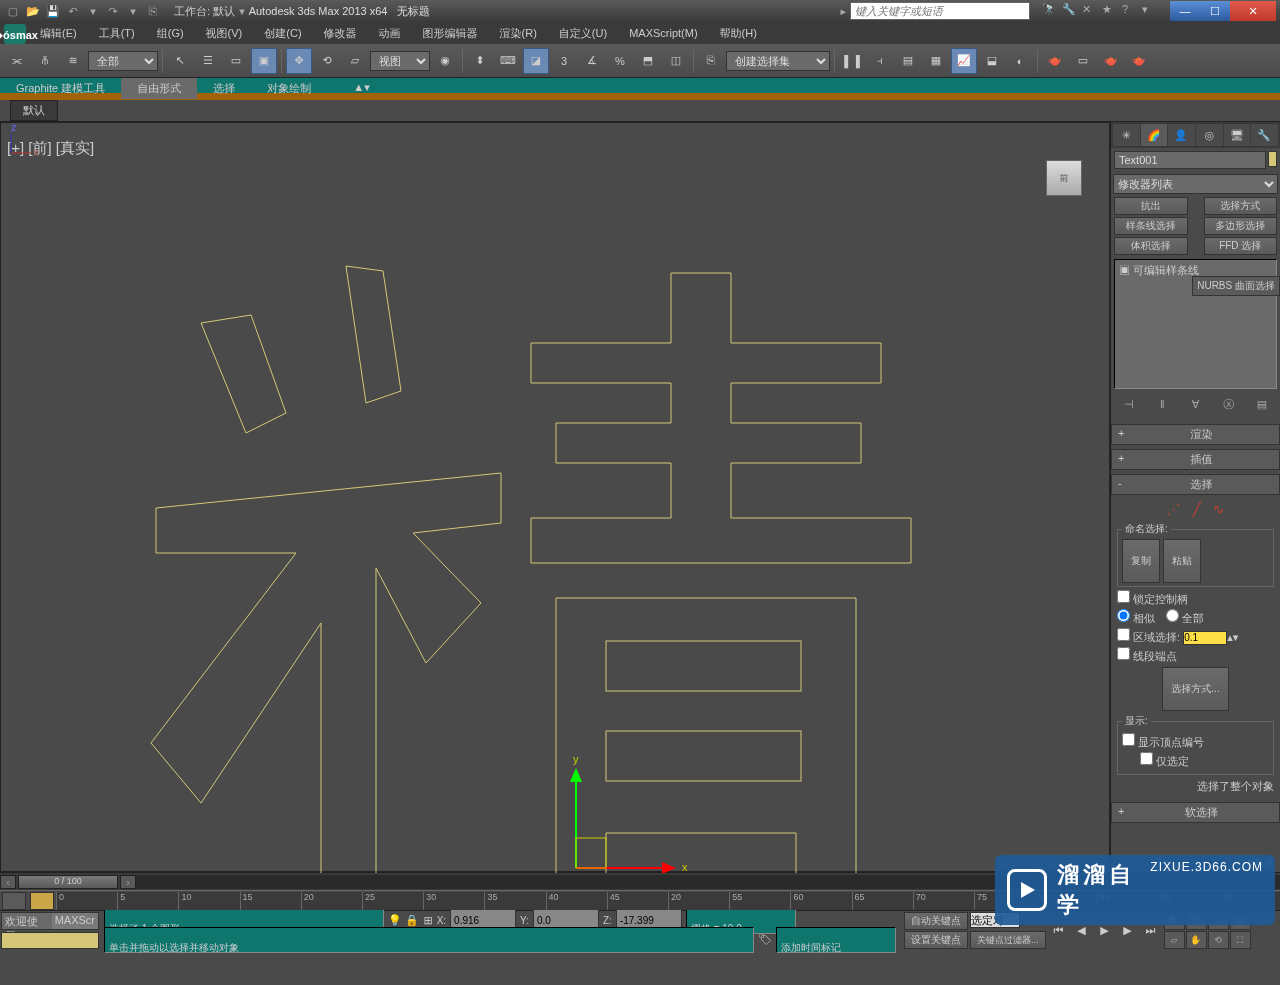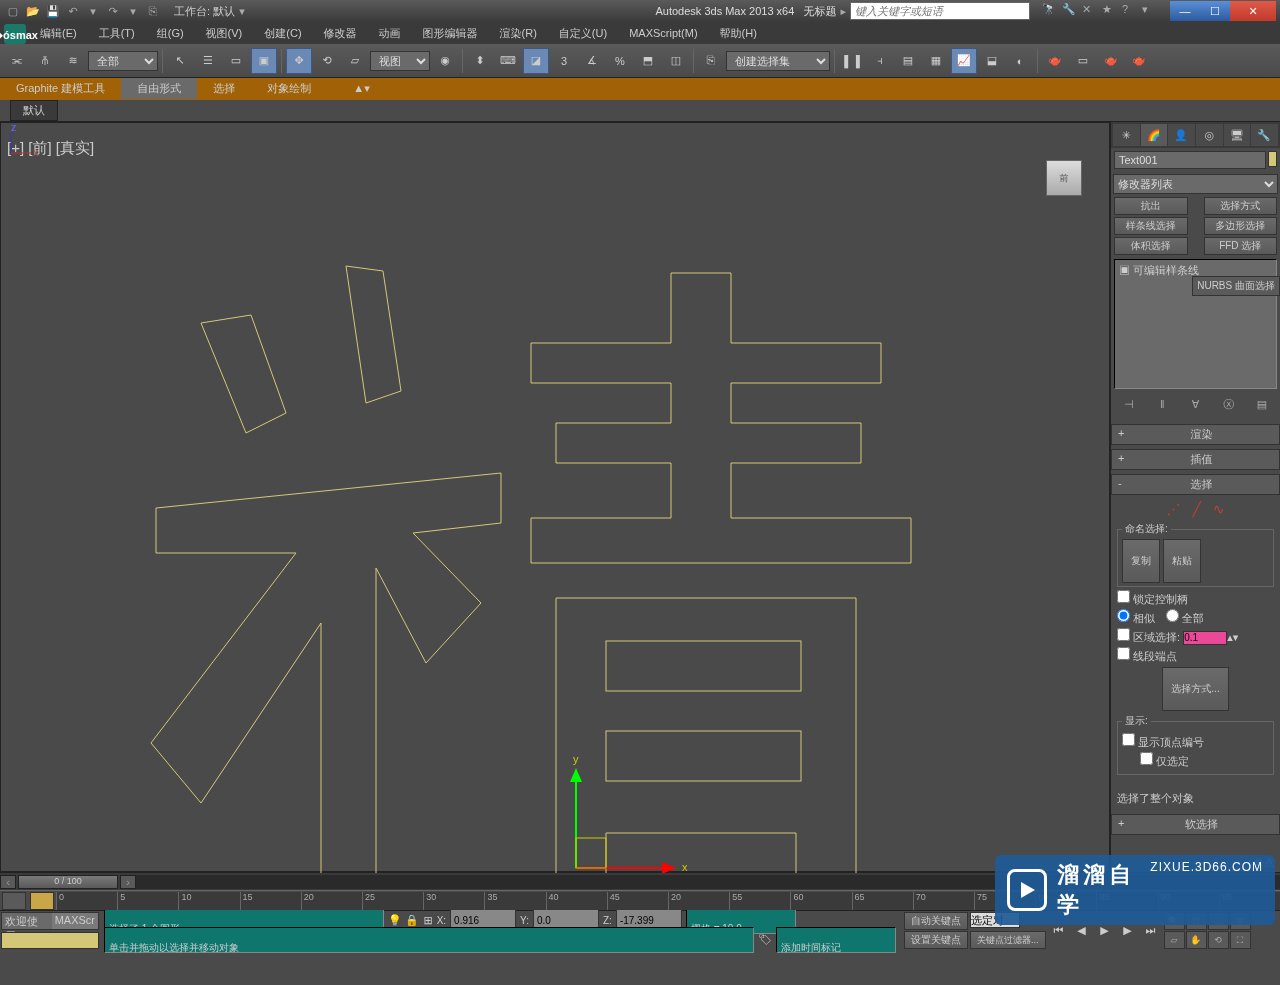--- a/index.html
+++ b/index.html
@@ -1,38 +1,38 @@
 <!DOCTYPE html>
 <html><head>
 <meta charset="utf-8">
 <style>
 *{margin:0;padding:0;box-sizing:border-box;font-family:"Microsoft YaHei",Arial,sans-serif;font-size:11px;user-select:none}
 body{background:#4a4a4a;color:#ccc;width:1280px;height:985px;overflow:hidden;position:relative}
 .titlebar{height:22px;background:linear-gradient(#5a5a5a,#3a3a3a);display:flex;align-items:center;padding:0 4px;gap:4px}
 .titlebar .qat{display:flex;gap:2px}
 .titlebar .qat span{width:18px;height:18px;display:flex;align-items:center;justify-content:center;color:#aaa;cursor:pointer}
 .titlebar .ws{color:#ccc;margin-left:8px}
-.titlebar .apptitle{flex:1;text-align:right;color:#ddd}
+.titlebar .apptitle{flex:1;text-align:left;color:#ddd}
 .titlebar .search{width:180px;height:18px;background:#fff;color:#999;padding:0 4px;font-style:italic;border:1px solid #666}
 .titlebar .ticons{display:flex;gap:4px;margin:0 8px}
 .titlebar .ticons span{width:16px;height:16px;color:#aaa;cursor:pointer}
 .winctrl{display:flex}
 .winctrl div{width:30px;height:20px;display:flex;align-items:center;justify-content:center;color:#fff;cursor:pointer}
 .winctrl .min{background:linear-gradient(#5a8fd6,#2c5aa0)}
 .winctrl .max{background:linear-gradient(#5a8fd6,#2c5aa0)}
 .winctrl .close{background:linear-gradient(#e05a4a,#c0392b);width:46px}
 .menubar{height:22px;background:#3a3a3a;display:flex;align-items:center;padding-left:30px;gap:2px}
 .menubar .logo{position:absolute;left:4px;top:24px;width:22px;height:20px;background:#1a7a6a;border-radius:3px;display:flex;align-items:center;justify-content:center;color:#fff;font-weight:bold}
 .menubar span{padding:2px 10px;color:#ccc;cursor:pointer}
 .toolbar{height:34px;background:linear-gradient(#5a5a5a,#4a4a4a);display:flex;align-items:center;padding:0 4px;gap:2px;border-bottom:1px solid #222}
 .toolbar .tbtn{width:26px;height:26px;display:flex;align-items:center;justify-content:center;border:1px solid transparent;cursor:pointer;color:#ccc}
 .toolbar .tbtn.active{background:#6a8ab5;border-color:#3a5a85}
 .toolbar .tsep{width:1px;height:24px;background:#666;margin:0 2px}
 .toolbar select,.toolbar input{background:#6a6a6a;color:#ddd;border:1px solid #333;height:20px;padding:0 4px}
-.ribbon{height:22px;background:#a16207;display:flex;align-items:center;border-bottom:1px solid #a16207}
+.ribbon{height:22px;background:#0f766e;display:flex;align-items:flex-start;border-bottom:7px solid #a16207}
 .ribbon span{padding:3px 16px;color:#ccc;cursor:pointer}
 .ribbon span.active{background:#6a6a6a}
 .ribbon2{height:22px;background:#4a4a4a;display:flex;align-items:center;padding-left:10px;border-bottom:1px solid #222}
 .ribbon2 span{padding:2px 12px;background:#3a3a3a;color:#ccc;border:1px solid #222}
 .main{display:flex;height:750px}
 .viewport{flex:1;background:#4a4a4a;position:relative;border:1px solid #222}
 .viewport .vlabel{position:absolute;top:16px;left:6px;color:#ccc;font-size:15px}
 .viewport svg{position:absolute;top:0;left:0}
 .viewcube{position:absolute;top:30px;right:20px;width:50px;height:50px}
 .viewcube .cube{width:36px;height:36px;background:linear-gradient(#ddd,#aaa);border:1px solid #666;margin:7px;display:flex;align-items:center;justify-content:center;color:#555;font-size:9px}
@@ -52,21 +52,21 @@
 .cmdpanel .stack .item{padding:1px 2px;color:#ccc}
 .cmdpanel .stackbtns{display:flex;gap:3px;padding:3px;justify-content:space-around}
 .cmdpanel .stackbtns span{width:18px;height:18px;display:flex;align-items:center;justify-content:center;cursor:pointer;color:#aaa}
 .cmdpanel .rollout{margin:2px 0}
 .cmdpanel .rhead{background:#5a5a5a;border:1px solid #333;padding:2px 6px;display:flex;cursor:pointer;color:#ccc}
 .cmdpanel .rhead .pm{width:12px}
 .cmdpanel .rhead .rt{flex:1;text-align:center}
 .cmdpanel .rbody{padding:4px 6px;font-size:10px;color:#ccc}
 .cmdpanel .rbody label{display:block;margin:2px 0}
 .cmdpanel .rbody input[type=checkbox],.cmdpanel .rbody input[type=radio]{margin-right:3px}
-.cmdpanel .rbody .numfield{width:44px;background:#ec4899;color:#000;border:1px solid #333;height:14px;font-size:10px}
+.cmdpanel .rbody .numfield{width:44px;background:#fde047;color:#000;border:1px solid #333;height:14px;font-size:10px}
 .cmdpanel fieldset{border:1px solid #666;margin:3px 0;padding:3px 4px}
 .cmdpanel legend{color:#ccc;font-size:10px;padding:0 3px}
 .cmdpanel .minibtn{background:linear-gradient(#6a6a6a,#5a5a5a);border:1px solid #333;color:#ccc;padding:14px 8px;font-size:10px;cursor:pointer}
 .cmdpanel .selwave{height:20px;display:flex;justify-content:center;gap:12px;align-items:center}
 .cmdpanel .selwave span{color:#c04030;font-size:14px}
 .timeslider{height:18px;background:#3a3a3a;display:flex;align-items:center;border-top:1px solid #222}
 .timeslider .tsb{width:16px;background:#5a5a5a;height:14px;border:1px solid #222;cursor:pointer;text-align:center;line-height:12px;color:#999}
 .timeslider .slider{width:100px;height:14px;background:linear-gradient(#7a7a7a,#5a5a5a);border:1px solid #222;text-align:center;font-size:9px;color:#ccc;cursor:pointer;margin:0 2px}
 .timeslider .track{flex:1;height:14px;background:#2a2a2a}
 .timeline{height:20px;background:#4a4a4a;display:flex;align-items:center;position:relative;border-top:1px solid #666}
@@ -310,21 +310,21 @@
         <label style="display:inline"><input type="radio" checked="" style=""><span>相似</span></label>
         <label style="display:inline;margin-left:8px"><input type="radio" style=""><span>全部</span></label>
         <label><input type="checkbox" style=""><span>区域选择:</span> <input class="numfield" value="0.1" style="">▴▾</label>
         <label><input type="checkbox" style=""><span>线段端点</span></label>
         <div style="text-align:center;margin:3px 0"><button class="minibtn">选择方式...</button></div>
         <fieldset>
             <legend>显示:</legend>
           <label><input type="checkbox" style=""><span>显示顶点编号</span></label>
           <label style="margin-left:18px"><input type="checkbox" style=""><span>仅选定</span></label>
         </fieldset>
-        <div style="text-align:left;margin-top:16px">选择了整个对象</div>
+        <div style="text-align:right;margin-top:4px">选择了整个对象</div>
       </div>
     </div>
     <div class="rollout">
         <div class="rhead">
           <span class="pm">+</span>
           <span class="rt">软选择</span>
         </div>
       </div>
     <div style="flex:1"></div>
     <div style="text-align:right;padding:2px 6px;font-size:10px;color:#ccc">r 角点</div>

